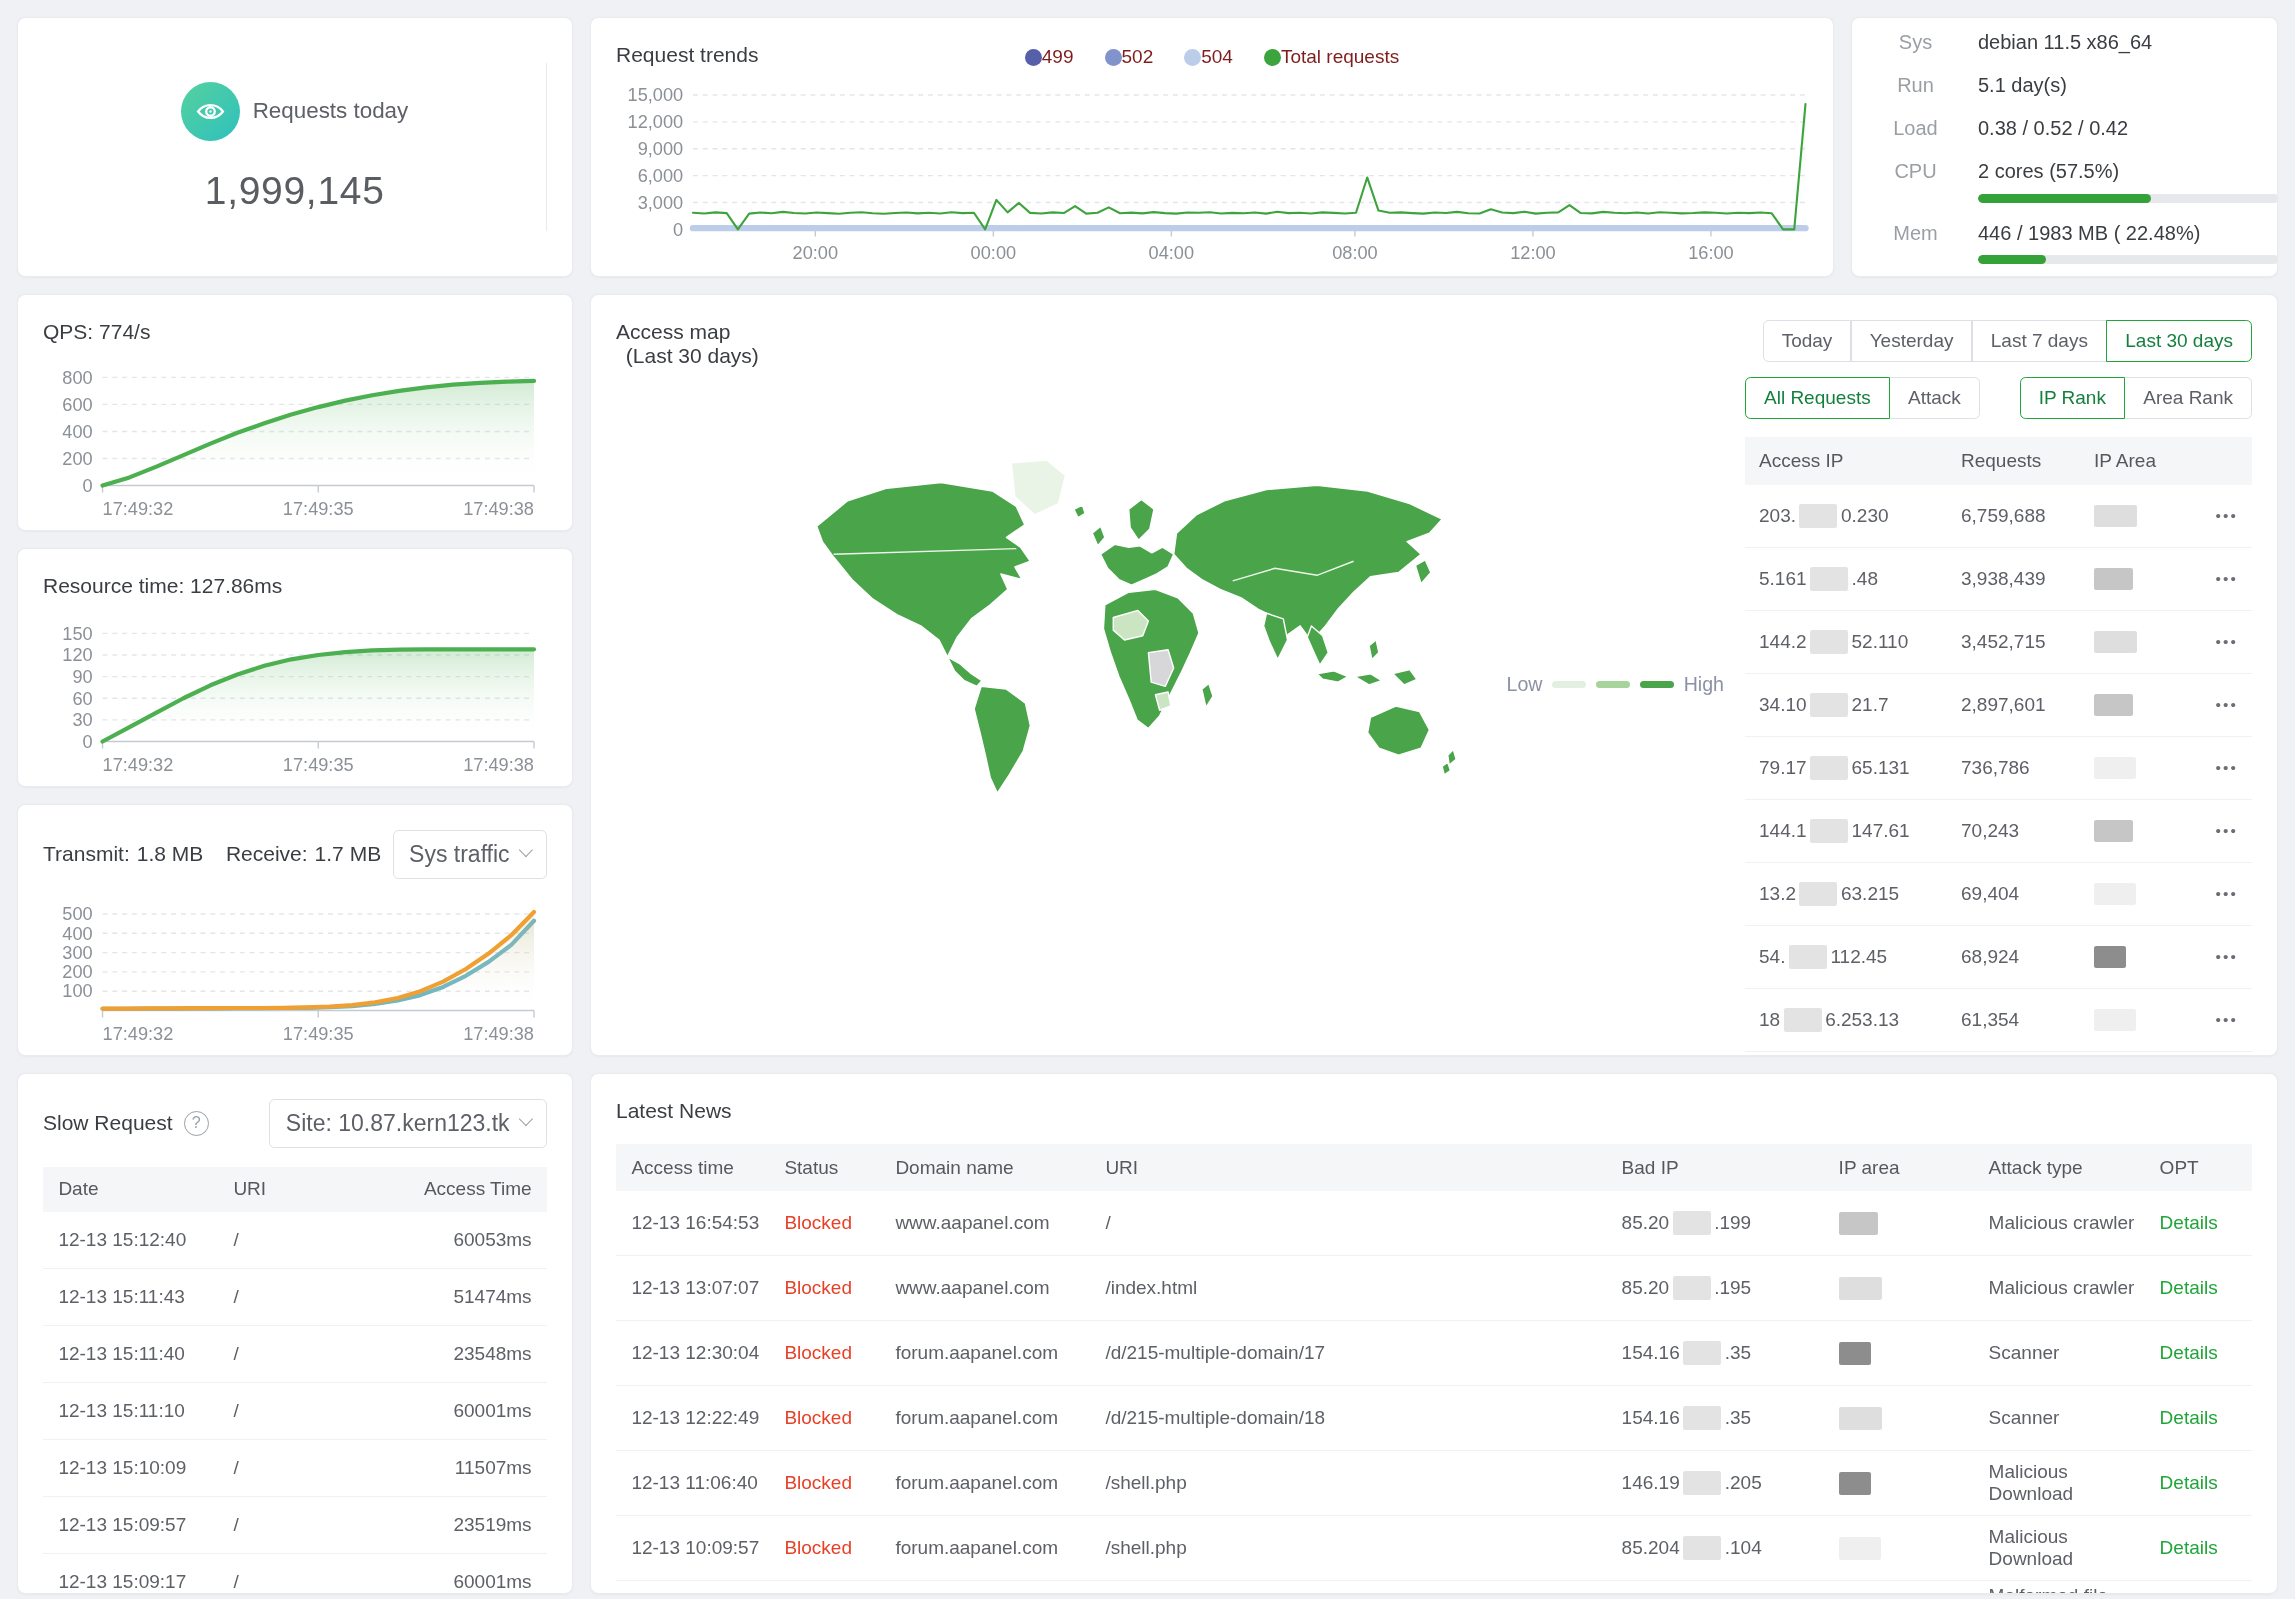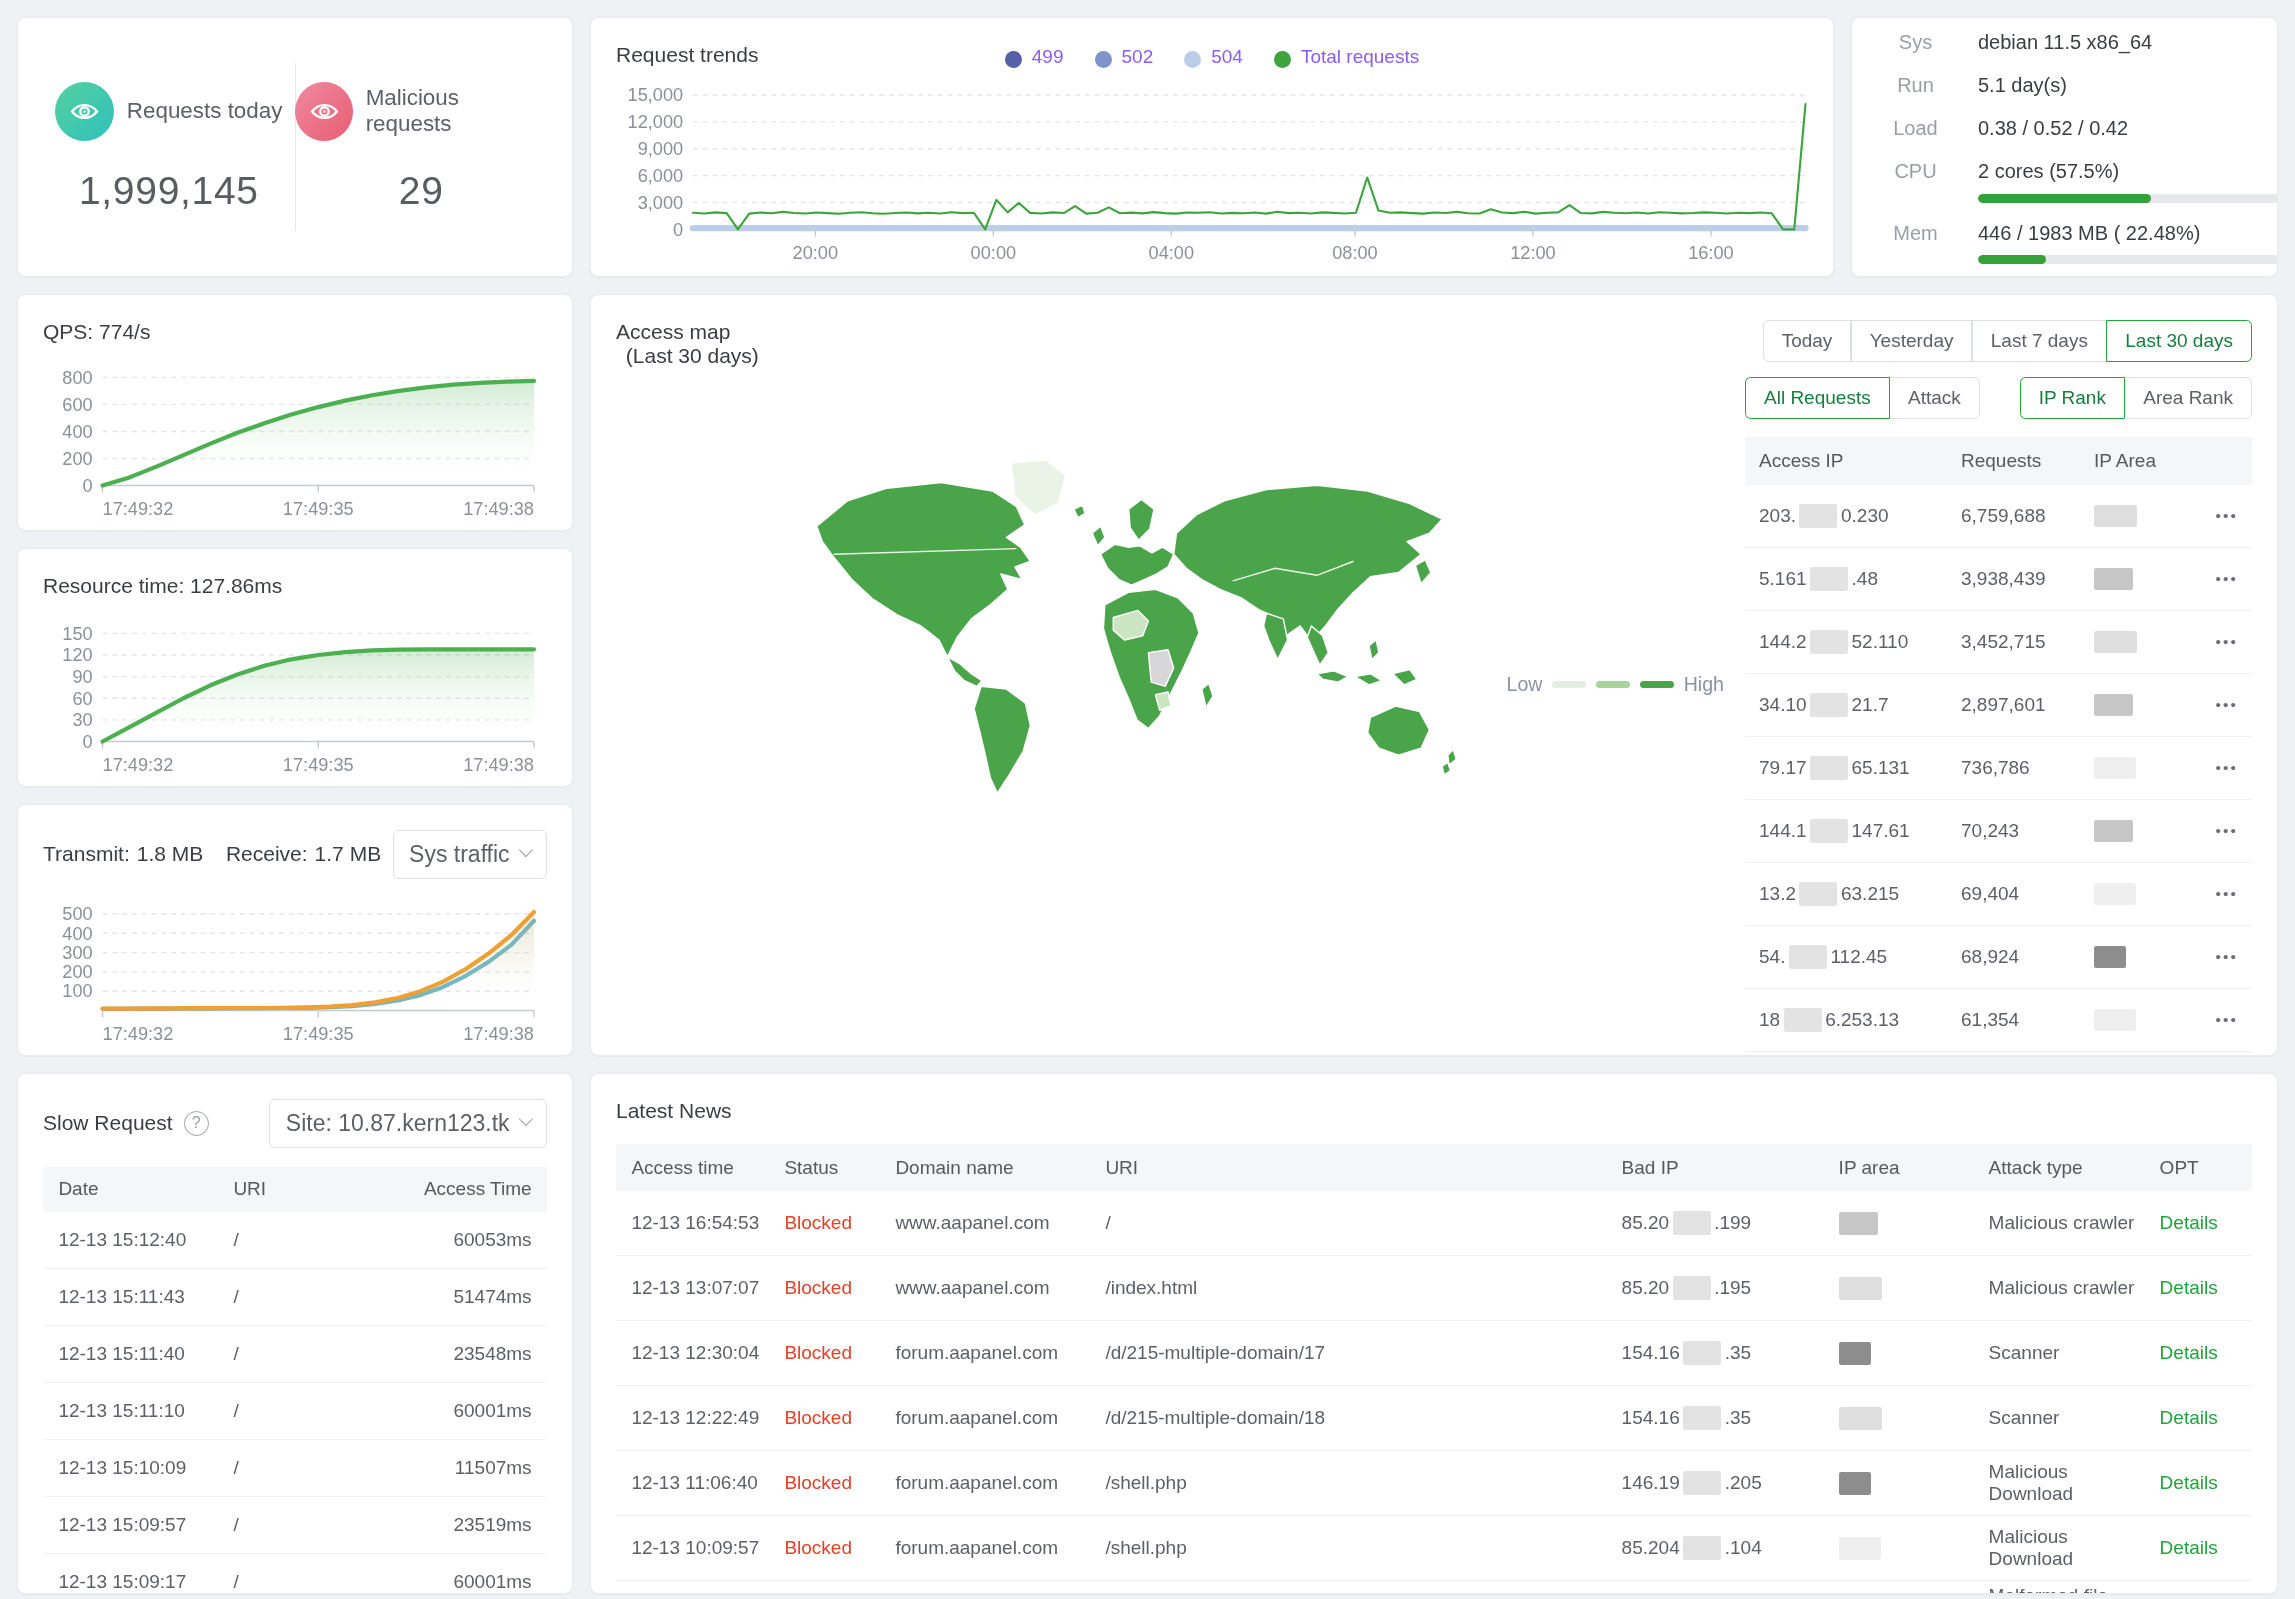--- a/index.html
+++ b/index.html
@@ -19,21 +19,21 @@
   .icon-circle { width:59px; height:59px; border-radius:50%; display:flex; align-items:center; justify-content:center; }
   .icon-circle.teal { background:linear-gradient(135deg,#55d19e,#2fc0bd); }
   .icon-circle.pink { background:linear-gradient(135deg,#f08aa0,#e75d72); }
   .icon-circle svg { width:31px; height:31px; }
   .stat-value { font-size:39px; color:#595c61; letter-spacing:0.7px; }
   .stat-divider { width:0.7px; height:168px; background:#e7e9ec; }
 
   
   .trends { grid-column:2; grid-row:1; }
   .legend { position:absolute; top:28px; left:0; right:0; display:flex; justify-content:center; gap:31px; }
-  .legend-item { display:flex; align-items:flex-end; gap:10px; font-size:19px; color:#8b5cf6; }
+  .legend-item { display:flex; align-items:center; gap:0; font-size:19px; color:#7f1d1d; }
   .legend-dot { width:17px; height:17px; border-radius:50%; }
   .trends svg { position:absolute; left:25px; right:25px; bottom:12.6px; width:1200px; height:175px; }
 
   
   .sysinfo { grid-column:3; grid-row:1; display:flex; flex-direction:column; justify-content:center; gap:18px; }
   .sys-row { display:grid; grid-template-columns:77px 1fr; column-gap:24px; align-items:start; }
   .sys-label { text-align:center; font-size:20px; color:#9a9ea5; line-height:1.25; }
   .sys-value { font-size:20px; color:#3a3d42; line-height:1.25; }
   .bar { margin-top:9.8px; width:301px; height:9px; border-radius:4.9px; background:#e6e8eb; overflow:hidden; }
   .bar-fill { height:100%; border-radius:4.9px; background:#35a139; }
@@ -117,33 +117,20 @@
               <path d="M4 20 C12 9 28 9 36 20 C28 31 12 31 4 20 Z" fill="none" stroke="#fff" stroke-width="3"></path>
               <circle cx="20" cy="20" r="5.5" fill="none" stroke="#fff" stroke-width="3"></circle>
               <circle cx="20" cy="20" r="1.6" fill="#fff"></circle>
             </svg>
         </span>
         <span>Requests today</span>
       </div>
       <div class="stat-value">1,999,145</div>
     </div>
     <div class="stat-divider"></div>
-    <div class="stat">
-      <div class="stat-head">
-        <span class="icon-circle pink">
-          <svg viewBox="0 0 40 40">
-              <path d="M4 20 C12 9 28 9 36 20 C28 31 12 31 4 20 Z" fill="none" stroke="#fff" stroke-width="3"></path>
-              <circle cx="20" cy="20" r="5.5" fill="none" stroke="#fff" stroke-width="3"></circle>
-              <circle cx="20" cy="20" r="1.6" fill="#fff"></circle>
-            </svg>
-        </span>
-        <span>Malicious requests</span>
-      </div>
-      <div class="stat-value">29</div>
-    </div>
   </section>
 
   <section class="card trends">
     <div class="card-title">Request trends</div>
     <div class="legend" id="trends-legend">
         <div class="legend-item">
           <span class="legend-dot" style="background: rgb(85, 96, 168);"></span>
           <span>499</span>
         </div>
         <div class="legend-item">

